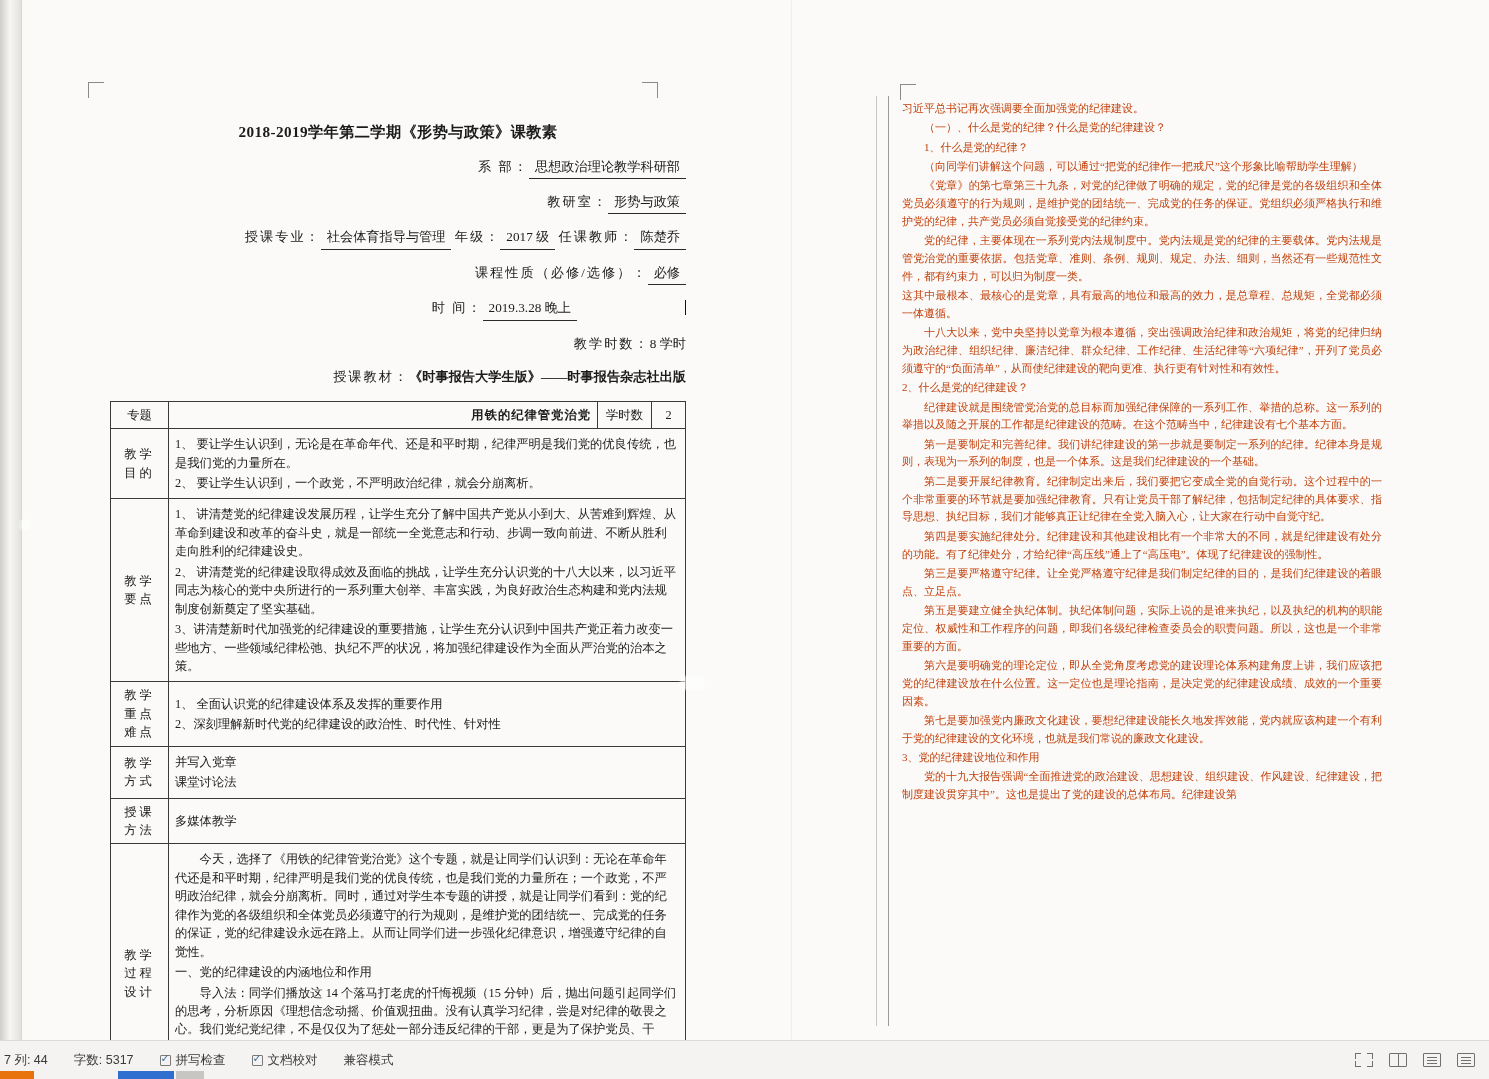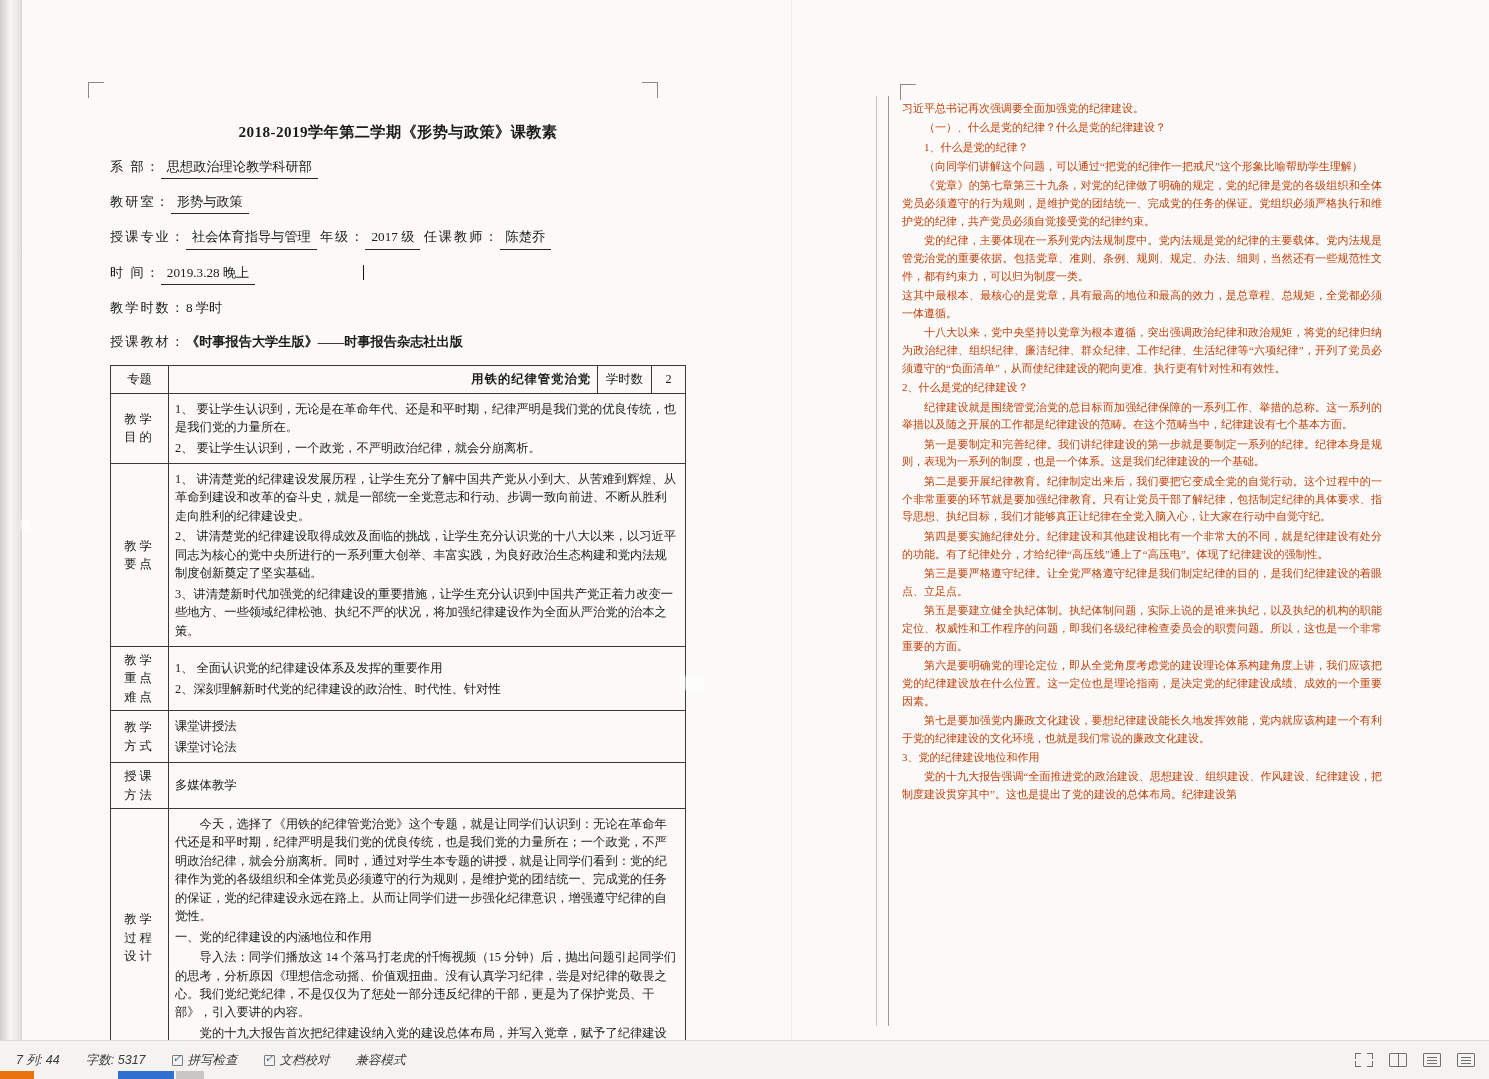--- a/index.html
+++ b/index.html
@@ -40,21 +40,21 @@
   .doc1{
     position:absolute; left:88px; top:120px; width:576px;
     color:#1b1b1b;
     font-family:"Liberation Serif", serif;
     font-size:13.2px; line-height:1.55;
   }
   .doc1 .title{
     text-align:center; font-weight:bold; font-size:15.2px;
     letter-spacing:0.4px; margin-bottom:12px;
   }
-  .fieldrow{ margin:13px 0; white-space:nowrap; }
+  .fieldrow{ margin:13px 0; white-space:nowrap;text-align:right; }
   .fieldrow .lbl{ letter-spacing:2px; }
   .u{ border-bottom:1px solid #2a2a2a; padding:0 6px 1px 6px; display:inline-block; }
   .b{ font-weight:bold; }
   .caret{
     display:inline-block; width:1px; height:15px; background:#111;
     vertical-align:-3px; margin-left:108px;
   }
 
   table.tbl{
     border-collapse:collapse; width:576px; margin-top:10px;
@@ -108,21 +108,21 @@
   }
 
   
   .statusbar{
     position:absolute; left:0; bottom:0; width:1489px; height:39px;
     background:#f4f3f1; border-top:1px solid #dcdad6;
     display:flex; align-items:center;
     font-size:12.5px; color:#3b3b3b;
   }
   .statusbar .seg{ display:flex; align-items:center; gap:5px; margin-right:26px; white-space:nowrap; }
-  .statusbar .left{ display:flex; align-items:center; padding-left:16px;font-style:italic; }
+  .statusbar .left{ display:flex; align-items:center; padding-left:4px; }
   .statusbar .right{ margin-left:auto; display:flex; align-items:center; gap:16px; padding-right:14px; }
   .chk{
     display:inline-block; width:11px; height:11px; border:1px solid #7a7a7a;
     position:relative; border-radius:1px;
   }
   .chk:after{
     content:"\2713"; position:absolute; left:0px; top:-4px; font-size:11px; color:#3b6ea5;
   }
   .ricon{ width:18px; height:14px; border:1px solid #6f6f6f; border-radius:1px; position:relative; }
   .ricon.sp:after{ content:""; position:absolute; left:50%; top:0; width:1px; height:100%; background:#6f6f6f; }
@@ -163,20 +163,23 @@
       </div>
       <div class="fieldrow">
         <span class="lbl">教研室：</span><span class="u">形势与政策</span>
       </div>
       <div class="fieldrow">
         <span class="lbl">授课专业：</span><span class="u">社会体育指导与管理</span>
         <span class="lbl">年级：</span><span class="u">2017 级</span>
         <span class="lbl">任课教师：</span><span class="u">陈楚乔</span>
       </div>
       <div class="fieldrow">
+        <span class="lbl">课程性质（必修/选修）：</span><span class="u">必修</span>
+      </div>
+      <div class="fieldrow">
         <span class="lbl">时      间：</span><span class="u">2019.3.28 晚上</span><span class="caret"></span>
       </div>
       <div class="fieldrow">
         <span class="lbl">教学时数：</span><span>8 学时</span>
       </div>
       <div class="fieldrow">
         <span class="lbl">授课教材：</span><span class="b">《时事报告大学生版》——时事报告杂志社出版</span>
       </div>
 
       <table class="tbl">
@@ -222,21 +225,21 @@
             <p>2、深刻理解新时代党的纪律建设的政治性、时代性、针对性</p>
           </td>
         </tr>
 
         <tr>
           <td class="side">
             <span class="l">教学</span>
             <span class="l">方式</span>
           </td>
           <td class="mid lines" colspan="3">
-            <p>课堂讲授法</p>
+            <p>并写入党章</p>
             <p>课堂讨论法</p>
           </td>
         </tr>
 
         <tr>
           <td class="side">
             <span class="l">授课</span>
             <span class="l">方法</span>
           </td>
           <td class="mid lines" colspan="3">

